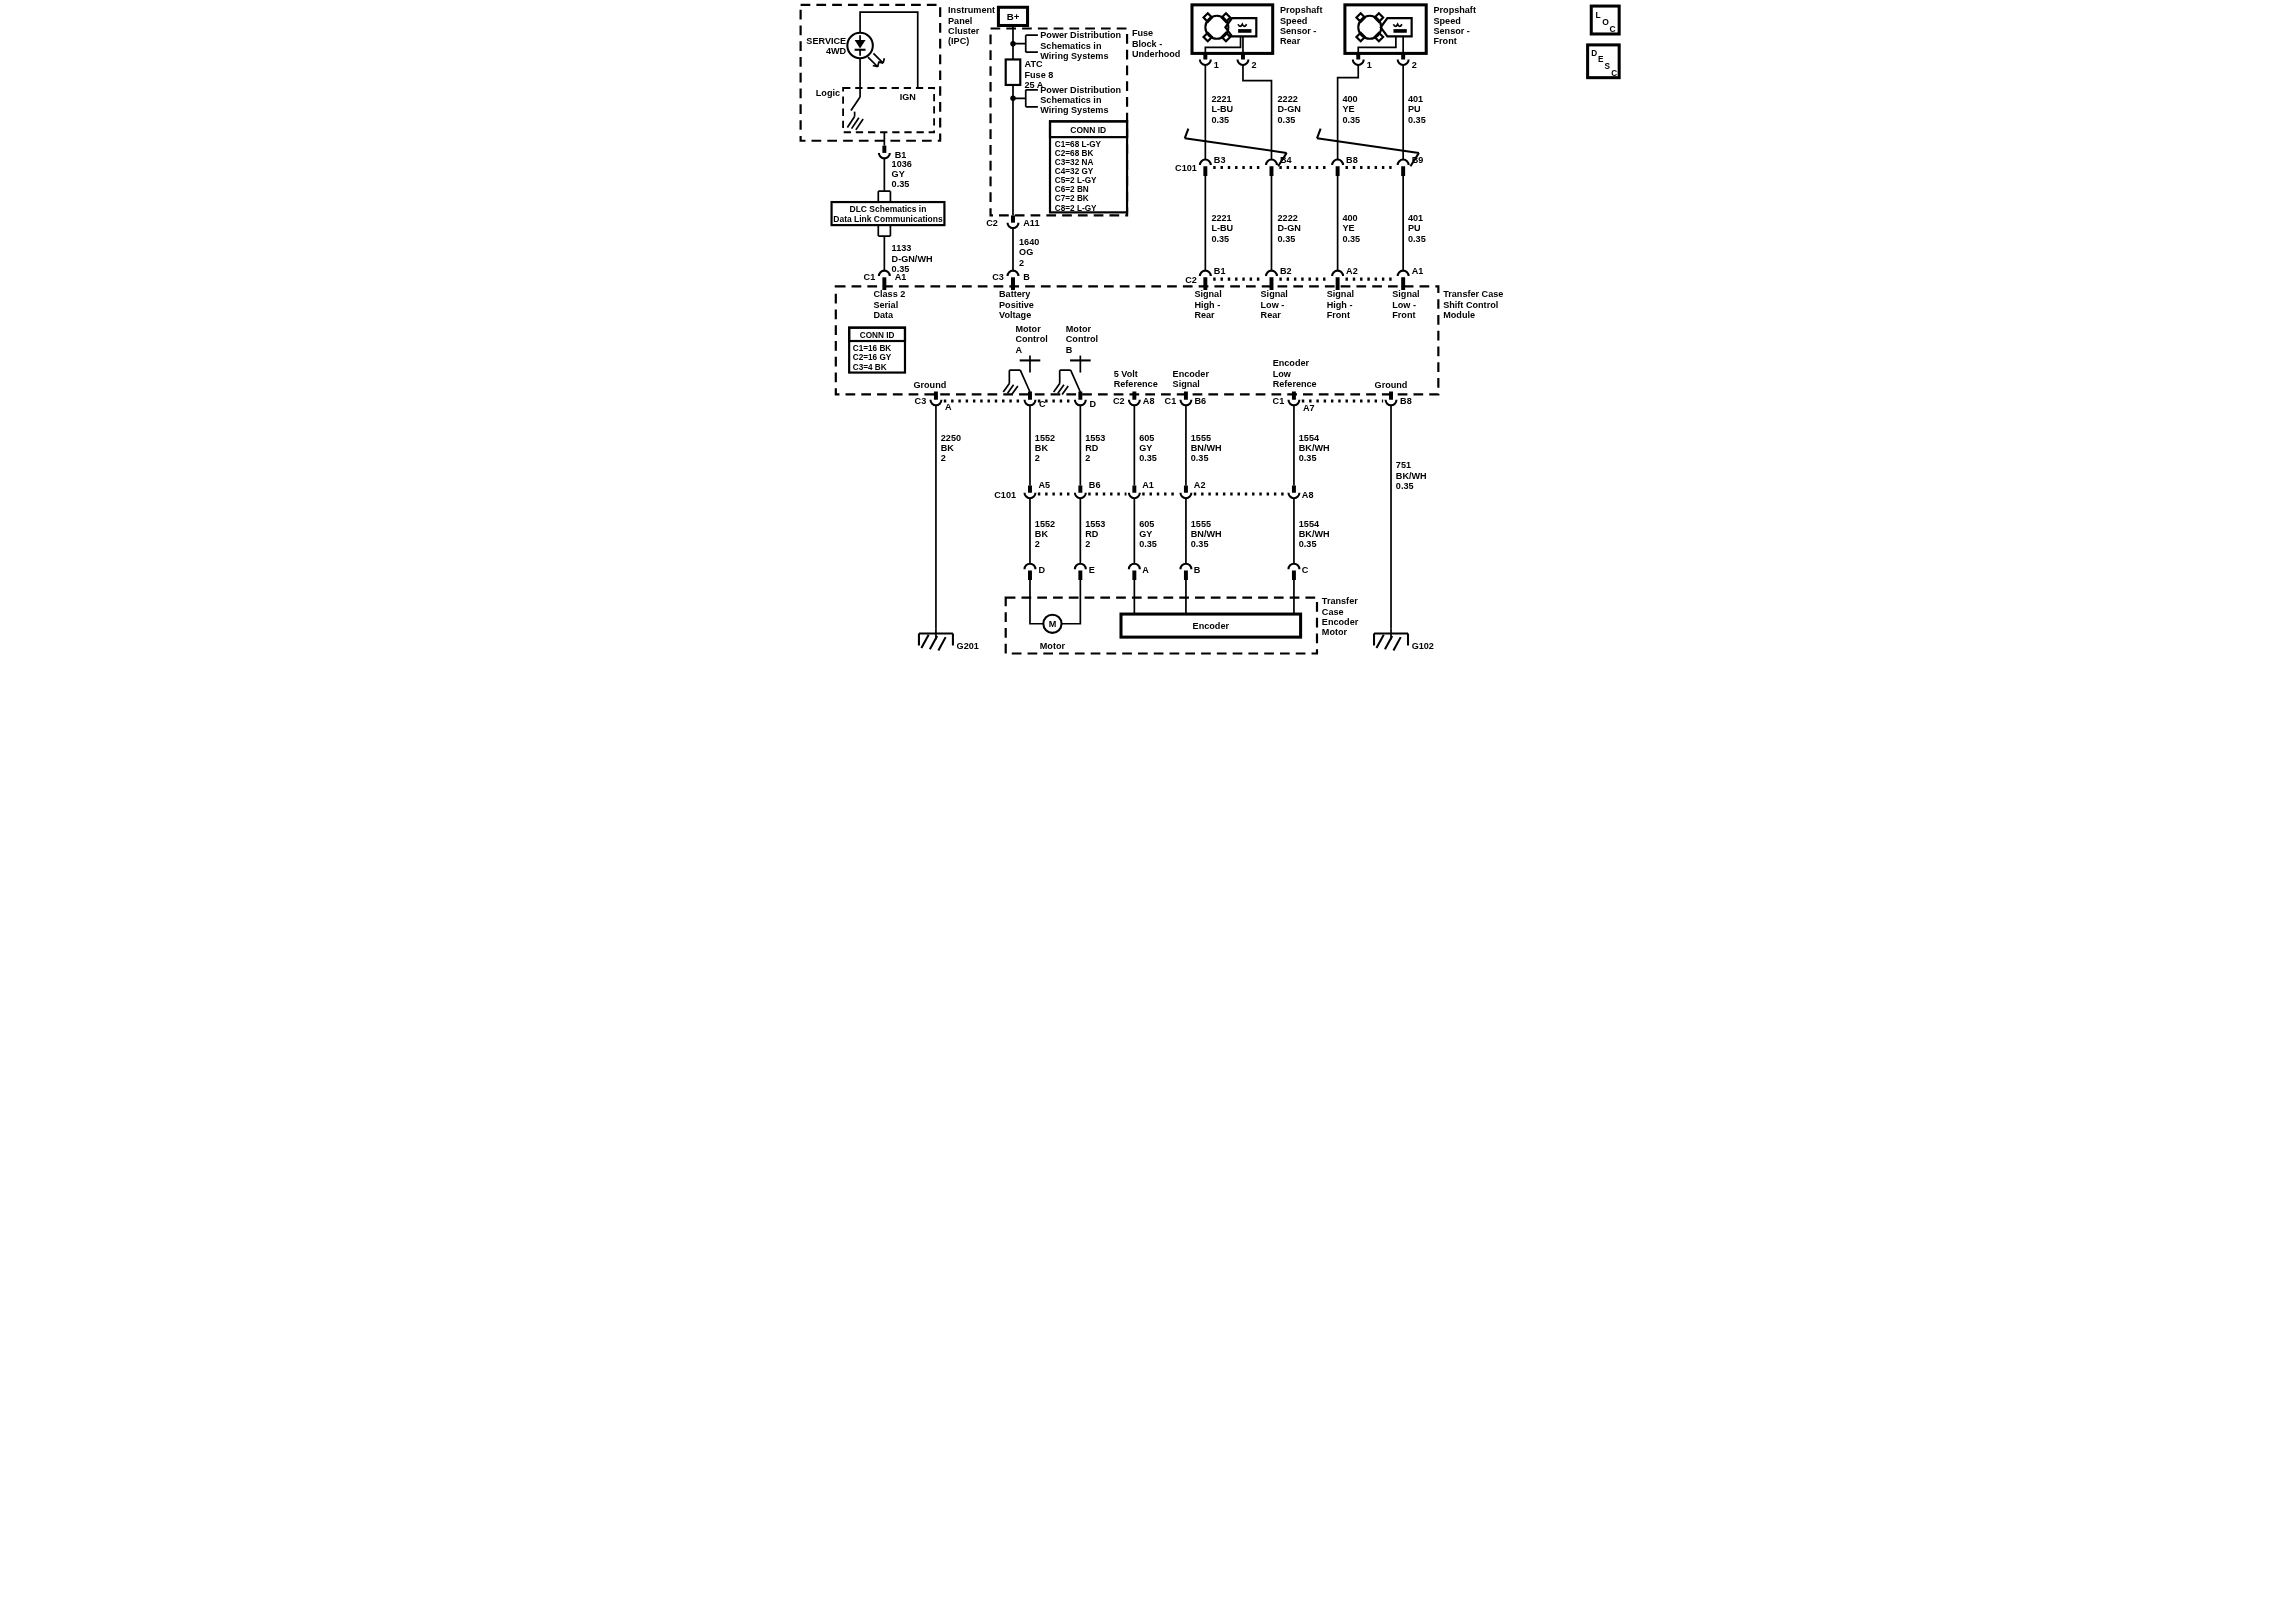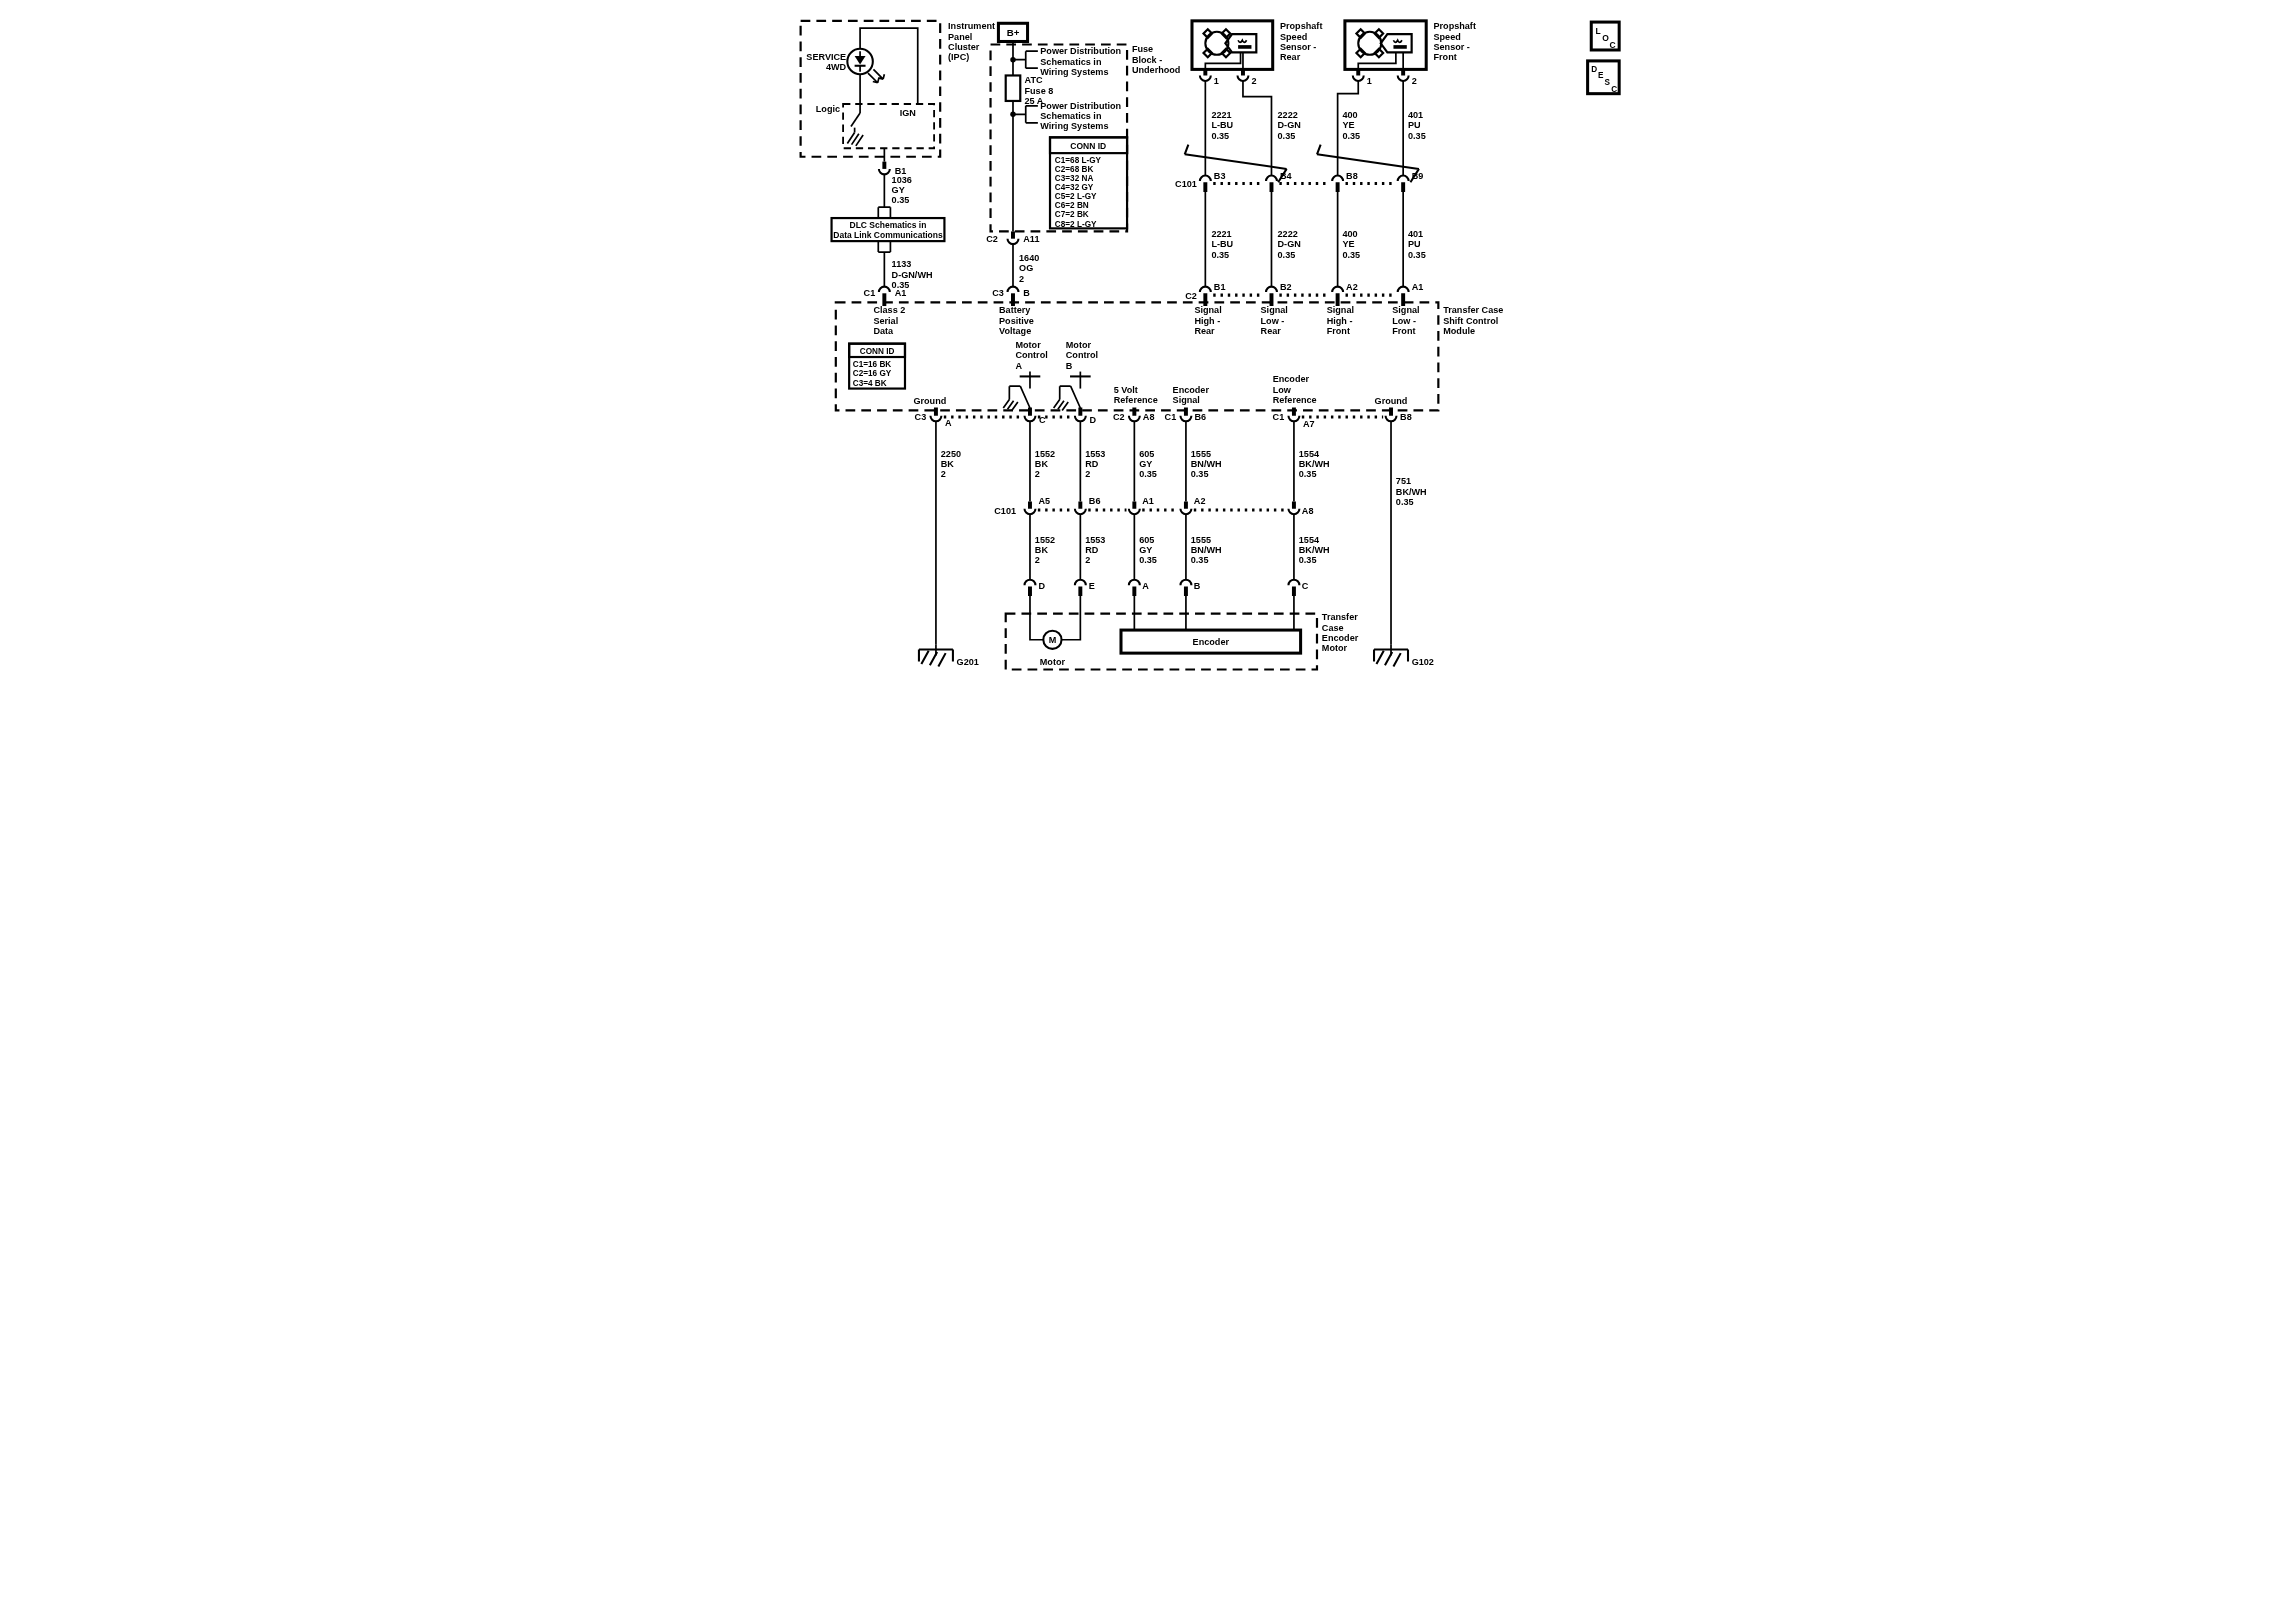--- a/index.html
+++ b/index.html
@@ -1,16 +1,16 @@
 <!DOCTYPE html>
 <html style="font-size:9.7px"><head>
 <meta charset="utf-8">
 <style>
   html,body{margin:0;padding:0;background:#ffffff;}
-  .stage{width:100%;max-width:946px;margin:16px auto;}
+  .stage{width:100%;max-width:946px;margin:0 auto;}
   svg{display:block;width:100%;height:auto;background:#ffffff;}
   svg text{font:700 15px "Liberation Sans", sans-serif;fill:#000;}
   .t14{font-size:14px;}
   .t13{font-size:13.5px;}
   .t16{font-size:16px;}
   .mid{text-anchor:middle;}
   .end{text-anchor:end;}
   .w{stroke:#000;stroke-width:2.8;fill:none;}
   .a{stroke:#000;stroke-width:3.4;fill:none;}
   .p{stroke:#000;stroke-width:6.5;fill:none;}

